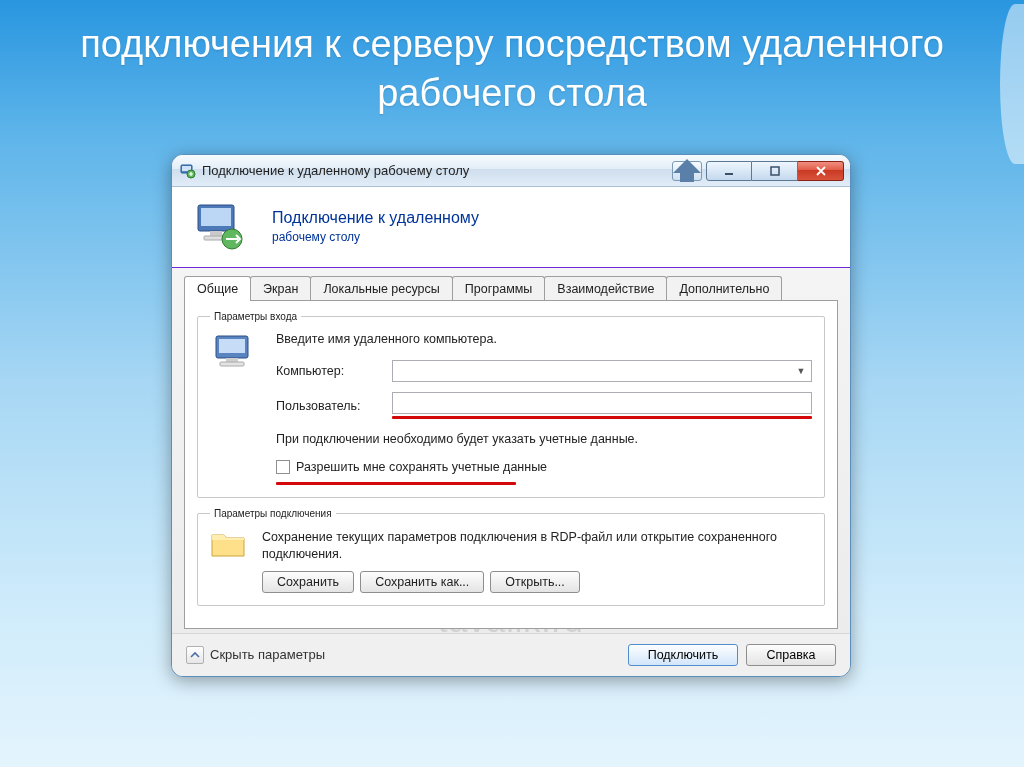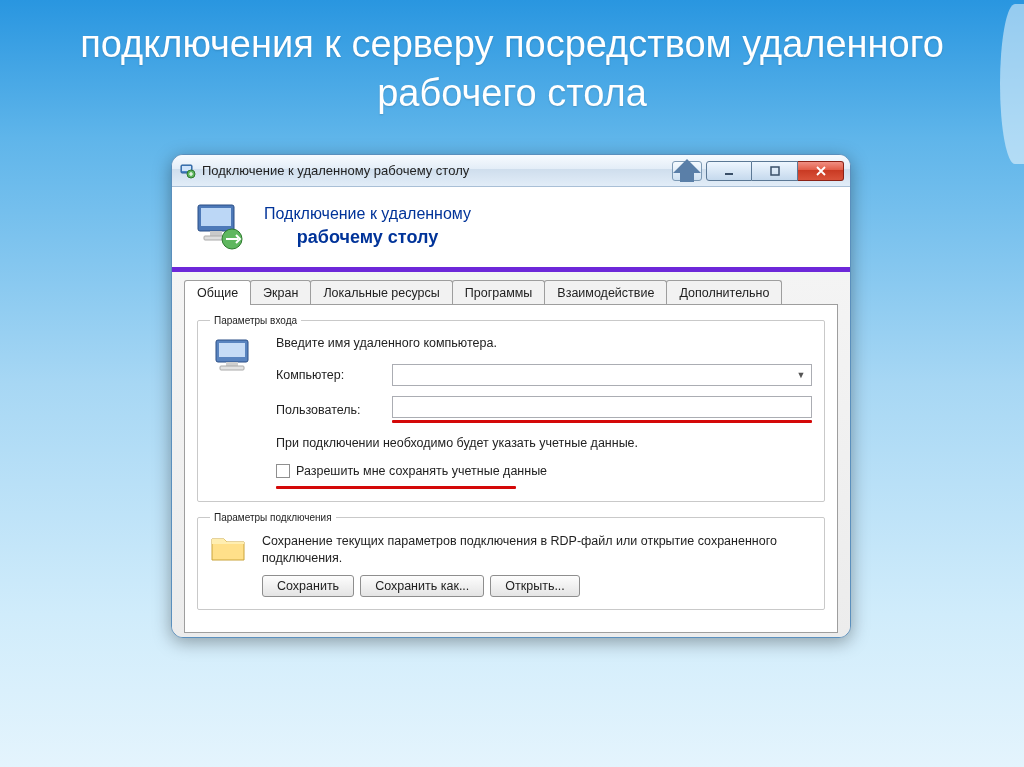--- a/index.html
+++ b/index.html
@@ -78,30 +78,30 @@
     border-left:none; border-radius:0 3px 3px 0;
     background: linear-gradient(180deg,#f08f82 0%,#e25b46 45%,#c93a23 46%,#d9523a 100%);
     color:#fff;
     border-color:#8b2216;
   }
   .win-btn svg { width:12px; height:10px; }
 
   .header-area {
     background: #fff;
     padding: 14px 20px 16px 20px;
-    border-bottom: 5px solid #6d28d9;
+    border-bottom: 1px solid #6d28d9;
     display:flex;
     align-items:center;
-    gap:18px;
+    gap:26px;
   }
   .header-icon {
     width:54px; height:50px; position:relative;
   }
   .header-text { color:#003399; font-size:16px; line-height:1.35; }
-  .header-text .line2 { font-weight:bold; font-size:18px;text-align:center; }
+  .header-text .line2 { font-weight:normal; font-size:12px; }
 
   .body-area {
     padding: 8px 12px 4px 12px;
     background: linear-gradient(180deg,#f4f4f4,#ececec);
   }
 
   .tabs { display:flex; margin-bottom:0; position:relative; z-index:2; }
   .tab {
     font-size:12.5px;
     padding:5px 12px 4px 12px;
@@ -333,15 +333,29 @@
               <div class="btn">Сохранить как...</div>
               <div class="btn">Открыть...</div>
             </div>
           </div>
         </div>
       </fieldset>
 
     </div>
   </div>
 
+  <div class="footer">
+    <div class="hide-opts">
+      <span class="up-arrow">
+        <svg width="10" height="10" viewBox="0 0 10 10">
+            <path d="M1 7 L5 3 L9 7" fill="none" stroke="#4a6fa5" stroke-width="1.6"></path>
+          </svg>
+      </span>
+      <span>Скрыть параметры</span>
+    </div>
+    <div class="spacer"></div>
+    <div class="btn primary" style="min-width:110px;">Подключить</div>
+    <div style="width:8px;"></div>
+    <div class="btn" style="min-width:90px;">Справка</div>
+  </div>
 
   <div class="watermark">tavalik.ru</div>
 </div>
 
 </body></html>

